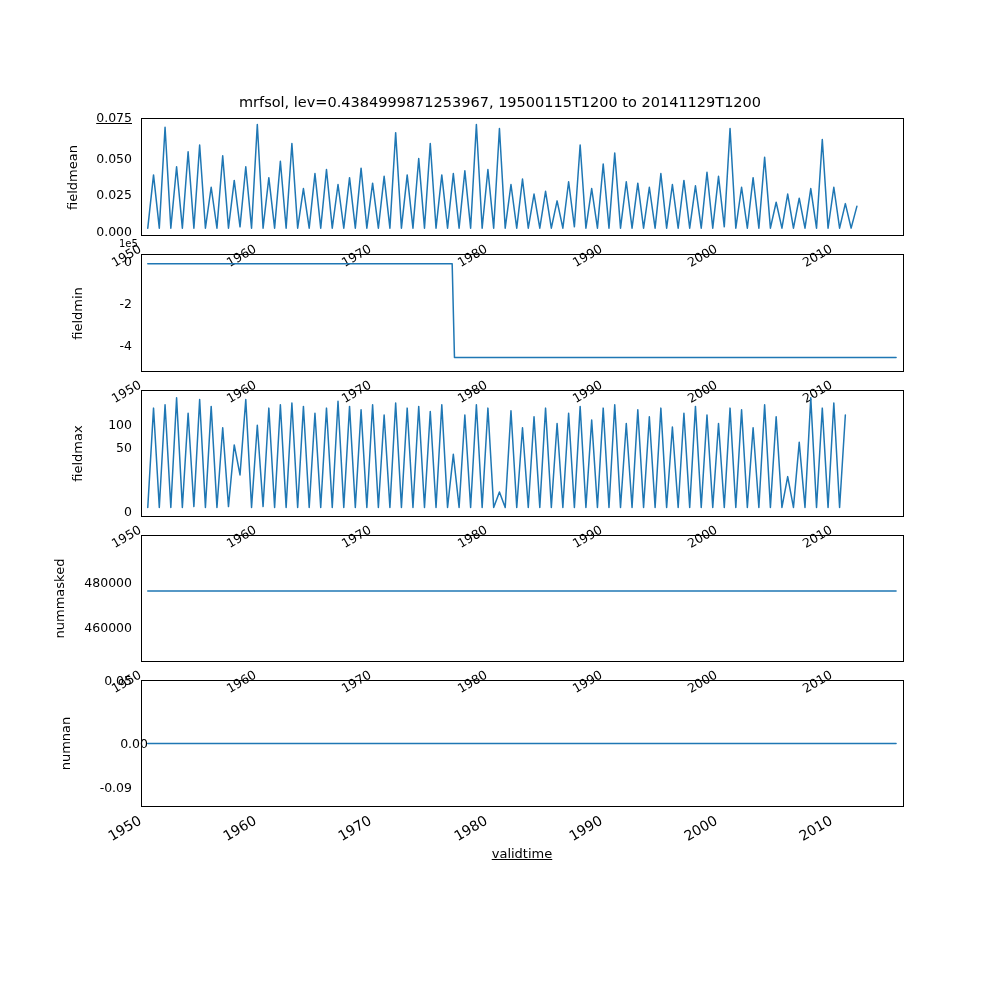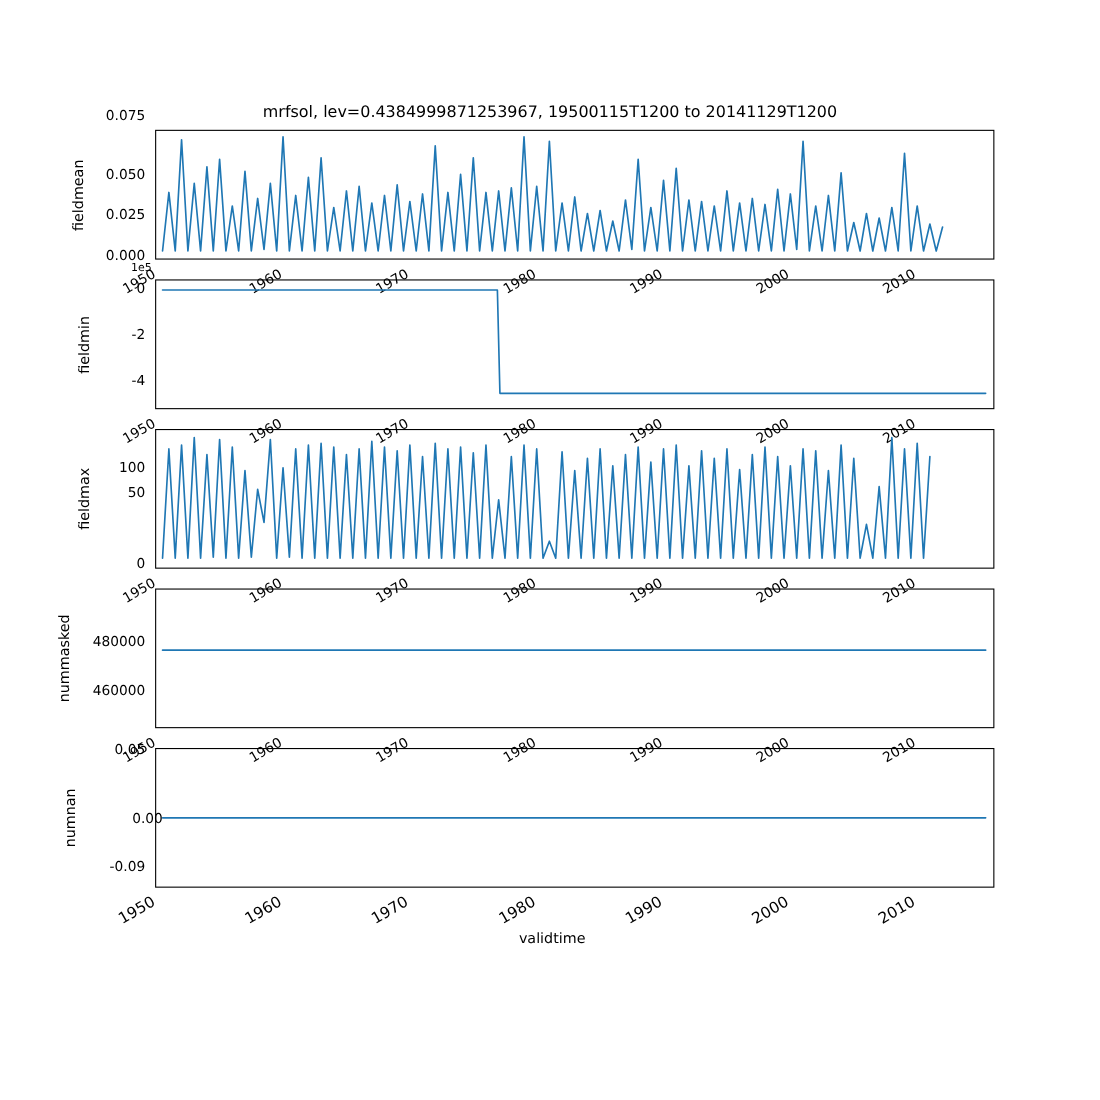--- a/index.html
+++ b/index.html
@@ -90,21 +90,21 @@
 
   <div class="panel" id="panel0" style="left:141px; top:118px; width:763px; height:118px;">
     <svg id="svg0" viewBox="0 0 763 118" preserveAspectRatio="none">
         <path d="M5.78,111.06 L11.56,56.92 L17.34,111.06 L23.12,8.33 L28.90,111.06 L34.68,48.59 L40.46,111.06 L46.24,33.32 L52.02,111.06 L57.80,26.38 L63.58,111.06 L69.36,69.41 L75.14,111.06 L80.92,37.48 L86.70,111.06 L92.48,62.47 L98.27,109.67 L104.05,48.59 L109.83,111.06 L115.61,5.55 L121.39,111.06 L127.17,59.69 L132.95,111.06 L138.73,43.04 L144.51,111.06 L150.29,24.99 L156.07,111.06 L161.85,70.80 L167.63,111.06 L173.41,55.53 L179.19,111.06 L184.97,51.36 L190.75,111.06 L196.53,66.64 L202.31,111.06 L208.09,59.69 L213.87,111.06 L219.65,49.98 L225.43,111.06 L231.21,65.25 L236.99,111.06 L242.77,58.31 L248.55,111.06 L254.33,13.88 L260.11,111.06 L265.89,56.92 L271.67,111.06 L277.45,40.26 L283.23,111.06 L289.02,24.99 L294.80,111.06 L300.58,56.92 L306.36,111.06 L312.14,55.53 L317.92,111.06 L323.70,52.75 L329.48,111.06 L335.26,5.55 L341.04,111.06 L346.82,51.36 L352.60,111.06 L358.38,9.72 L364.16,111.06 L369.94,66.64 L375.72,111.06 L381.50,61.08 L387.28,111.06 L393.06,76.35 L398.84,111.06 L404.62,73.58 L410.40,111.06 L416.18,83.29 L421.96,111.06 L427.74,63.86 L433.52,109.67 L439.30,26.38 L445.08,111.06 L450.86,70.80 L456.64,111.06 L462.42,45.81 L468.20,111.06 L473.98,34.71 L479.77,111.06 L485.55,63.86 L491.33,111.06 L497.11,65.25 L502.89,111.06 L508.67,69.41 L514.45,111.06 L520.23,55.53 L526.01,111.06 L531.79,66.64 L537.57,111.06 L543.35,62.47 L549.13,111.06 L554.91,68.02 L560.69,111.06 L566.47,54.14 L572.25,111.06 L578.03,58.31 L583.81,109.67 L589.59,9.72 L595.37,111.06 L601.15,69.41 L606.93,111.06 L612.71,59.69 L618.49,111.06 L624.27,38.87 L630.05,111.06 L635.83,84.68 L641.61,111.06 L647.39,76.35 L653.17,111.06 L658.95,80.52 L664.73,111.06 L670.52,70.80 L676.30,111.06 L682.08,20.82 L687.86,111.06 L693.64,69.41 L699.42,111.06 L705.20,86.07 L710.98,111.06 L716.76,88.85 L722.54,NaN L728.32,NaN L734.10,NaN L739.88,NaN L745.66,NaN L751.44,NaN" fill="none" stroke="#1f77b4" stroke-width="1.5" vector-effect="non-scaling-stroke" stroke-linejoin="round" stroke-linecap="round"></path>
       </svg>
   </div>
   <div class="ylabel" style="left:-8px; top:170px; width:160px;">fieldmean</div>
   <div class="ytick" style="left:80px; top:224px; width:52px;text-align:right;">0.000</div>
   <div class="ytick" style="left:80px; top:187px; width:52px;">0.025</div>
   <div class="ytick" style="left:80px; top:151px; width:52px;">0.050</div>
-  <div class="ytick" style="left:80px; top:97px; width:52px;">0.075</div>
+  <div class="ytick" style="left:80px; top:110px; width:52px;text-decoration:underline;">0.075</div>
 
   <div class="xtick" style="left:100px; top:240px; width:40px;">1950</div>
   <div class="xtick" style="left:215px; top:240px; width:40px;">1960</div>
   <div class="xtick" style="left:330px; top:240px; width:40px;">1970</div>
   <div class="xtick" style="left:446px; top:240px; width:40px;">1980</div>
   <div class="xtick" style="left:561px; top:240px; width:40px;">1990</div>
   <div class="xtick" style="left:676px; top:240px; width:40px;">2000</div>
   <div class="xtick" style="left:791px; top:240px; width:40px;">2010</div>
 
   <div class="panel" id="panel1" style="left:141px; top:254px; width:763px; height:118px;">
@@ -172,15 +172,15 @@
   <div class="ytick" style="left:80px; top:673px; width:52px;">0.05</div>
 
   <div class="xtick" style="left:100px; top:811px; width:40px; font-size:14px;">1950</div>
   <div class="xtick" style="left:215px; top:811px; width:40px; font-size:14px;">1960</div>
   <div class="xtick" style="left:330px; top:811px; width:40px; font-size:14px;">1970</div>
   <div class="xtick" style="left:446px; top:811px; width:40px; font-size:14px;">1980</div>
   <div class="xtick" style="left:561px; top:811px; width:40px; font-size:14px;">1990</div>
   <div class="xtick" style="left:676px; top:811px; width:40px; font-size:14px;">2000</div>
   <div class="xtick" style="left:791px; top:811px; width:40px; font-size:14px;">2010</div>
 
-  <div class="xlabel" style="left:402px; top:846px;">validtime</div>
+  <div class="xlabel" style="left:422px; top:846px;text-decoration:underline;">validtime</div>
 
 </div>
 
 </body></html>

